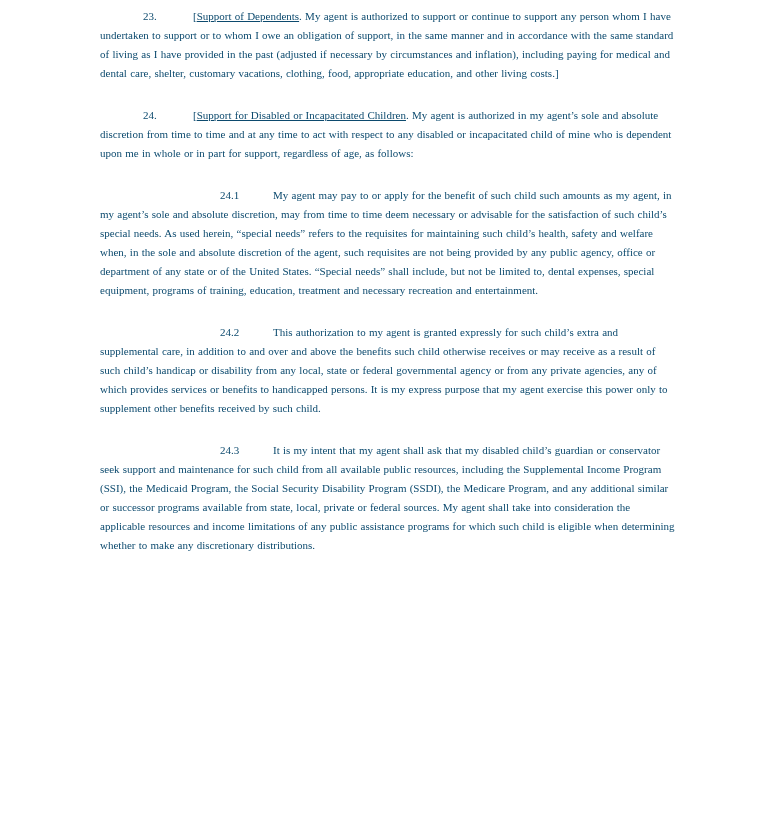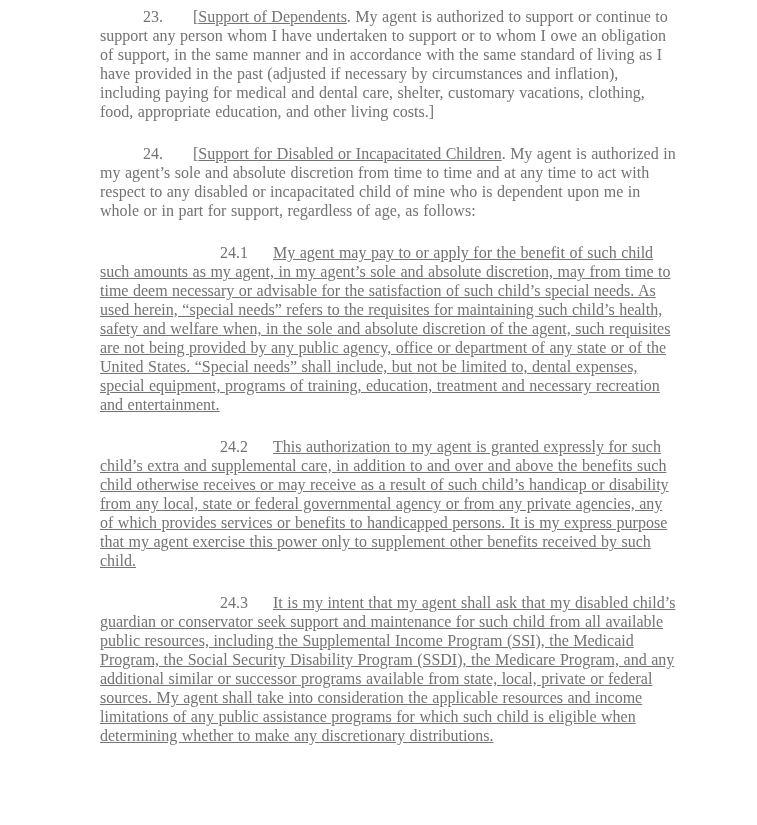--- a/index.html
+++ b/index.html
@@ -5,37 +5,37 @@
   html, body {
     margin: 0;
     padding: 0;
     background: #ffffff;
   }
   .page {
     position: relative;
     width: 757px;
     height: 825px;
     background: #ffffff;
-    color: #737373;
+    color: #0c4a6e;
     font-family: "Liberation Serif", "DejaVu Serif", serif;
-    font-size: 16px;
+    font-size: 11px;
     line-height: 19px;
     overflow: hidden;
   }
   .content {
     padding: 7px 0 0 100px;
     width: 576px;
   }
   p.para {
     margin: 0 0 23px 0;
     text-align: left;
     word-spacing: 0.5px;
   }
   p.lvl1 { text-indent: 43px; }
-  p.lvl2 { text-indent: 120px; text-decoration: underline; }
+  p.lvl2 { text-indent: 120px; }
   .pnum { display: inline-block; text-indent: 0; }
   .n1 { width: 50px; }
   .n2 { width: 53px; }
   .heading { text-decoration: underline; }
 </style>
 </head>
 <body>
 
 <div class="page">
   <div class="content">

